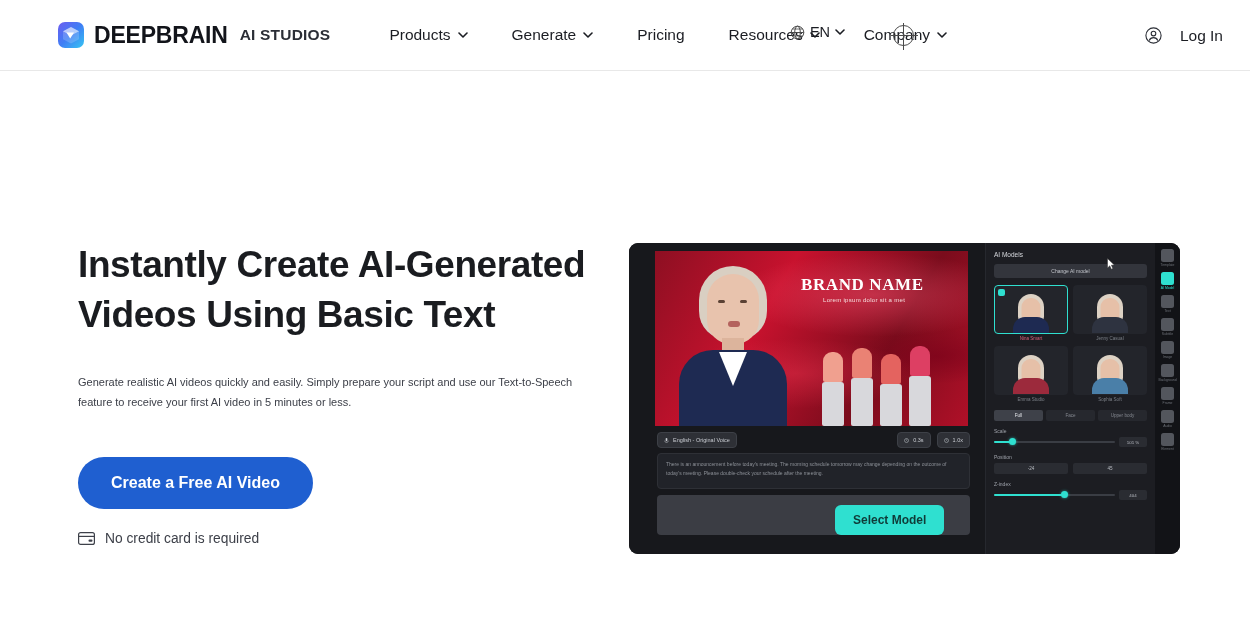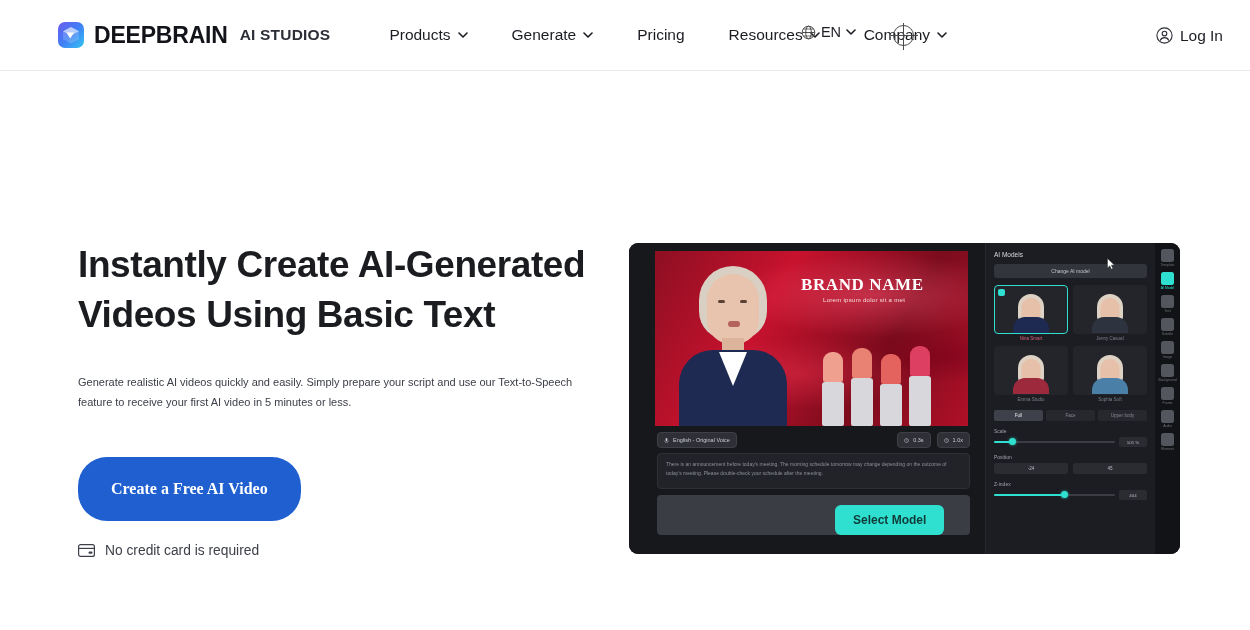--- a/index.html
+++ b/index.html
@@ -48,21 +48,21 @@
   .nav-right {
     position: absolute; right: 0; top: 0; height: 71px;
     display: flex; align-items: center;
   }
   .lang {
     display: flex; align-items: center; gap: 5px;
     font-size: 14.5px; color: #1b1d23; cursor: pointer;
     position: absolute; left: -355px; top: 24px;
   }
   .login {
-    display: flex; align-items: center; gap: 7px;
+    display: flex; align-items: center; gap: 18px;
     font-size: 15.5px; color: #1b1d23; cursor: pointer;
     margin-right: 27px;
   }
   .cta-sales {
     background: #1f5fd0; color: #fff;
     font-size: 15px; font-weight: bold;
     border: none; border-radius: 7px;
     padding: 11px 21px; cursor: pointer;
     margin-right: 57px;
     font-family: "Liberation Sans", sans-serif;
@@ -79,22 +79,22 @@
   .subcopy {
     margin-top: 31px;
     font-size: 11px; line-height: 1.82; color: #3d4049;
     width: 500px;
   }
   .cta-free {
     margin-top: 45px;
     background: #1f5fd0; color: #fff;
     font-size: 16px; font-weight: bold;
     border: none; border-radius: 29px;
-    padding: 23px 33px; cursor: pointer;
-    font-family: Liberation Serif, serif;
+    padding: 17px 33px; cursor: pointer;
+    font-family: Liberation Sans, sans-serif;
   }
   .nocard {
     margin-top: 22px;
     display: flex; align-items: center; gap: 10px;
     font-size: 13.8px; color: #3d4049;
   }
 
   
   .editor {
     position: absolute; left: 629px; top: 243px;

